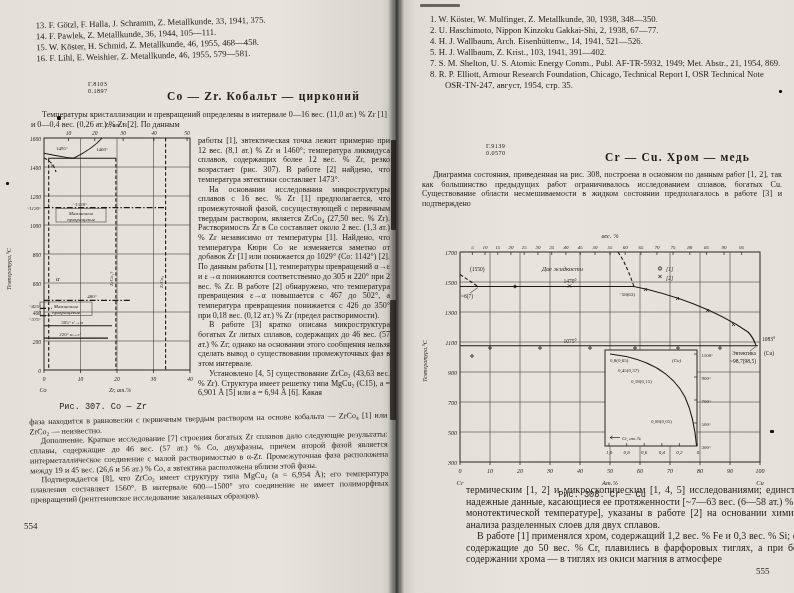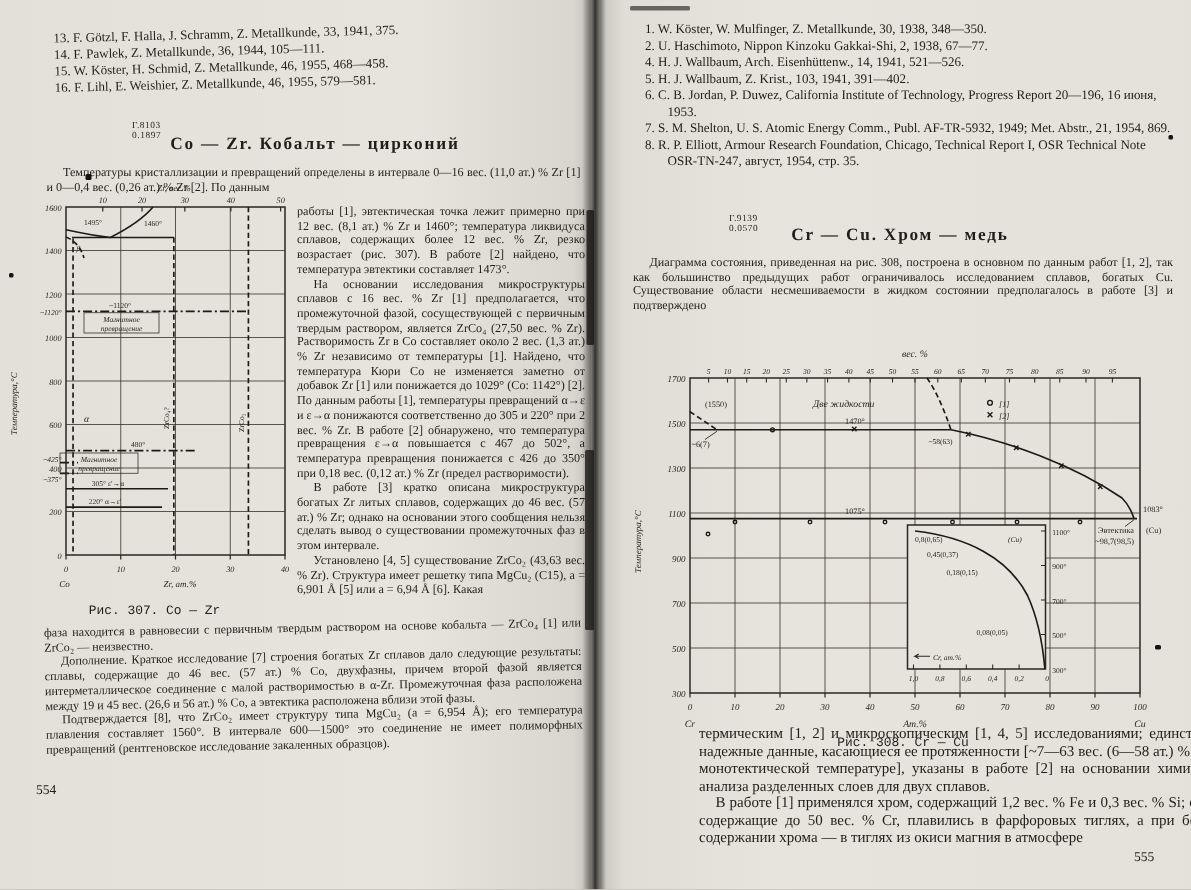--- a/index.html
+++ b/index.html
@@ -8,21 +8,21 @@
     font-family:"Liberation Serif","DejaVu Serif",serif;color:#211e19;}
   .page{position:absolute;top:0;height:593px;}
   .page-left{left:0;width:394px;background:linear-gradient(90deg,#e2e0d8 0%,#e6e4dc 70%,#d8d6ce 97%,#c2c0b8 100%);}
   .page-right{left:400px;width:394px;background:linear-gradient(90deg,#c6c4bc 0%,#dfddd5 4%,#e6e4dc 30%,#e3e1d9 100%);}
   .gutter{position:absolute;left:388px;top:0;width:16px;height:593px;
     background:linear-gradient(90deg,rgba(40,38,34,0) 0%,rgba(30,28,24,.55) 40%,rgba(10,9,8,.8) 55%,rgba(40,38,34,0) 100%);}
   .speck{position:absolute;background:#161411;border-radius:1px;}
   .refs{position:absolute;font-size:8.7px;line-height:1.26;}
   .refs .ref{padding-left:15px;text-indent:-15px;white-space:normal;}
   .stamp{position:absolute;font-size:6.2px;line-height:1.15;letter-spacing:.4px;}
-  .sect-title{position:absolute;text-align:center;font-weight:bold;font-size:11.5px;letter-spacing:1.2px;}
+  .sect-title{position:absolute;text-align:right;font-weight:bold;font-size:11.5px;letter-spacing:1.2px;}
   .body-text{position:absolute;font-size:8.1px;line-height:1.2;text-align:justify;}
   .body-text p{margin:0;}
   .body-text p.ind{text-indent:11px;}
   .caption{position:absolute;text-align:center;font-size:8.6px;font-family:Liberation Mono, monospace;}
   .pagenum{position:absolute;font-size:9px;}
   svg{position:absolute;overflow:visible;font-family:"Liberation Serif","DejaVu Serif",serif;}
   svg text{fill:#221f1a;}
   .ln{stroke:#2a2722;fill:none;}
   .grid{stroke:#3a362f;stroke-width:.55;fill:none;}
   .frame{stroke:#2a2722;stroke-width:1;fill:none;}
@@ -143,21 +143,20 @@
     <div class="pagenum" style="left:24px;top:521px;">554</div>
   </div>
 
   <div class="page page-right">
 
     <div class="refs" style="left:30px;top:14px;width:352px;">
       <div class="ref">1. W. Köster, W. Mulfinger, Z. Metallkunde, 30, 1938, 348—350.</div>
       <div class="ref">2. U. Haschimoto, Nippon Kinzoku Gakkai-Shi, 2, 1938, 67—77.</div>
       <div class="ref">4. H. J. Wallbaum, Arch. Eisenhüttenw., 14, 1941, 521—526.</div>
       <div class="ref">5. H. J. Wallbaum, Z. Krist., 103, 1941, 391—402.</div>
-      <div class="ref">6. C. B. Jordan, P. Duwez, California Institute of Technology, Progress Report 20—196, 16 июня, 1953.</div>
       <div class="ref">7. S. M. Shelton, U. S. Atomic Energy Comm., Publ. AF-TR-5932, 1949; Met. Abstr., 21, 1954, 869.</div>
       <div class="ref">8. R. P. Elliott, Armour Research Foundation, Chicago, Technical Report I, OSR Technical Note OSR-TN-247, август, 1954, стр. 35.</div>
     </div>
 
     <div class="stamp" style="left:86px;top:142px;">
       <div>Г.9139</div>
       <div>0.0570</div>
     </div>
 
     <div class="sect-title" style="left:50px;top:151px;width:300px;">Cr — Cu.  Хром — медь</div>

